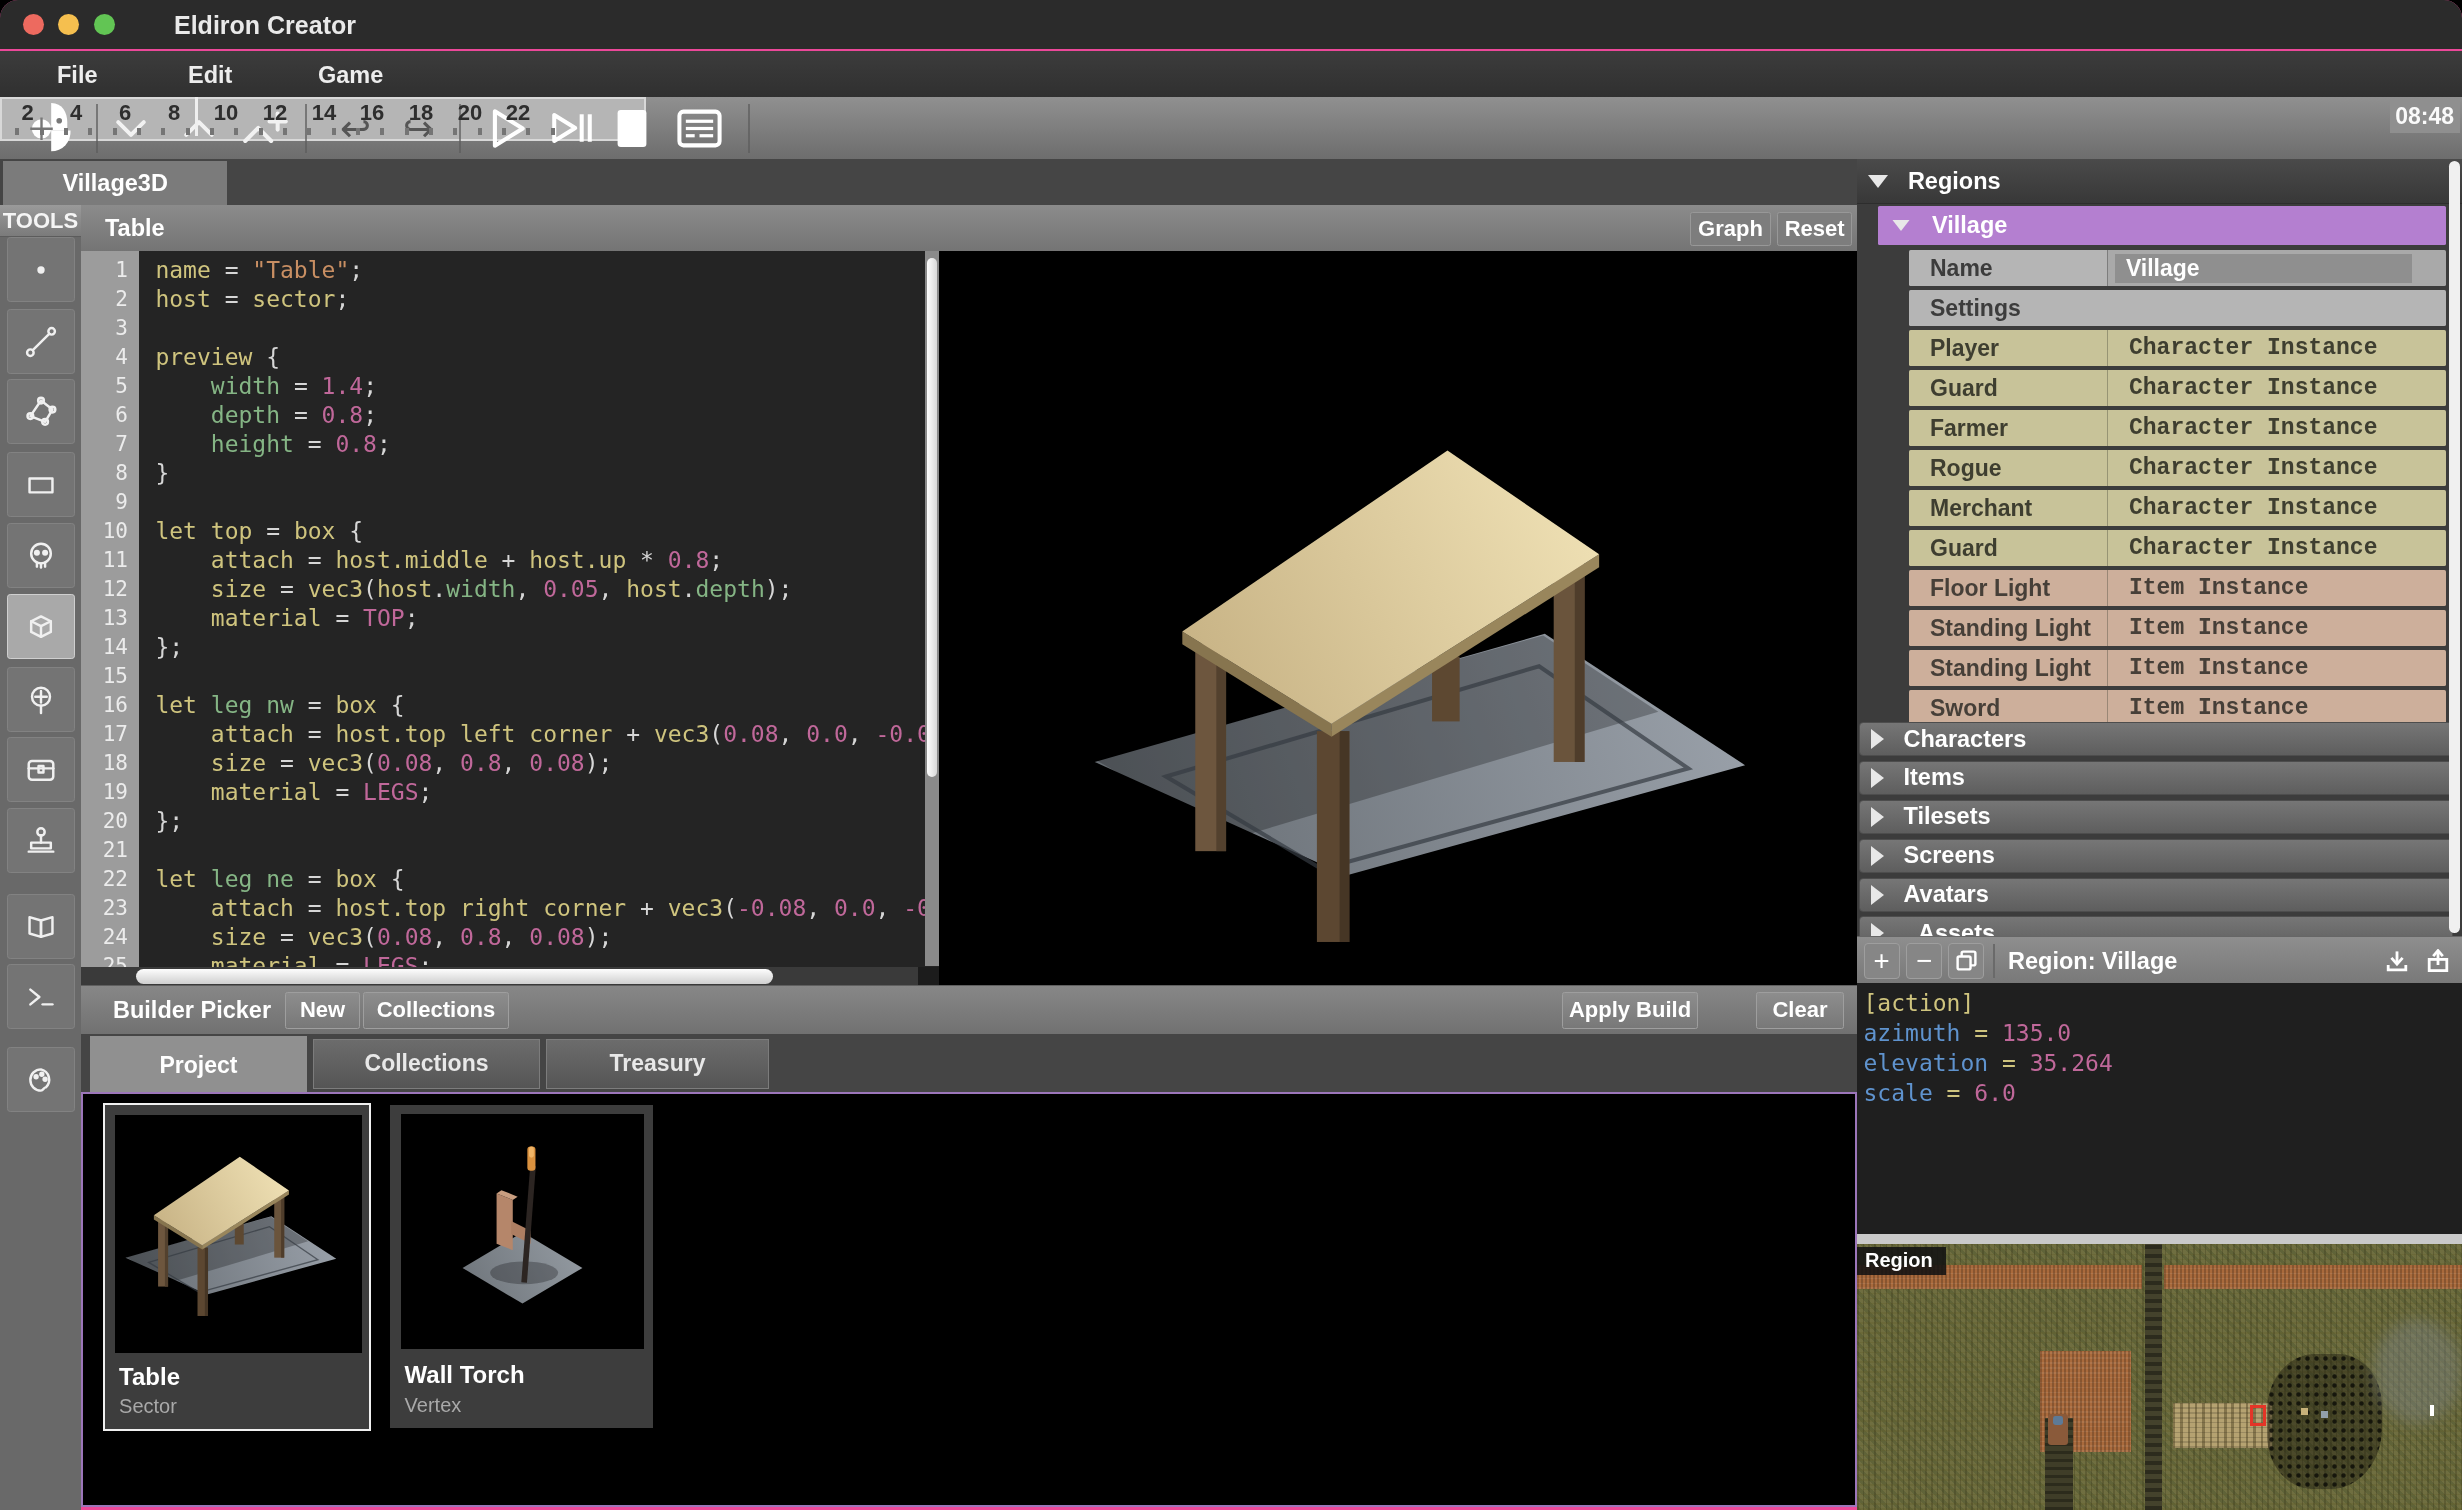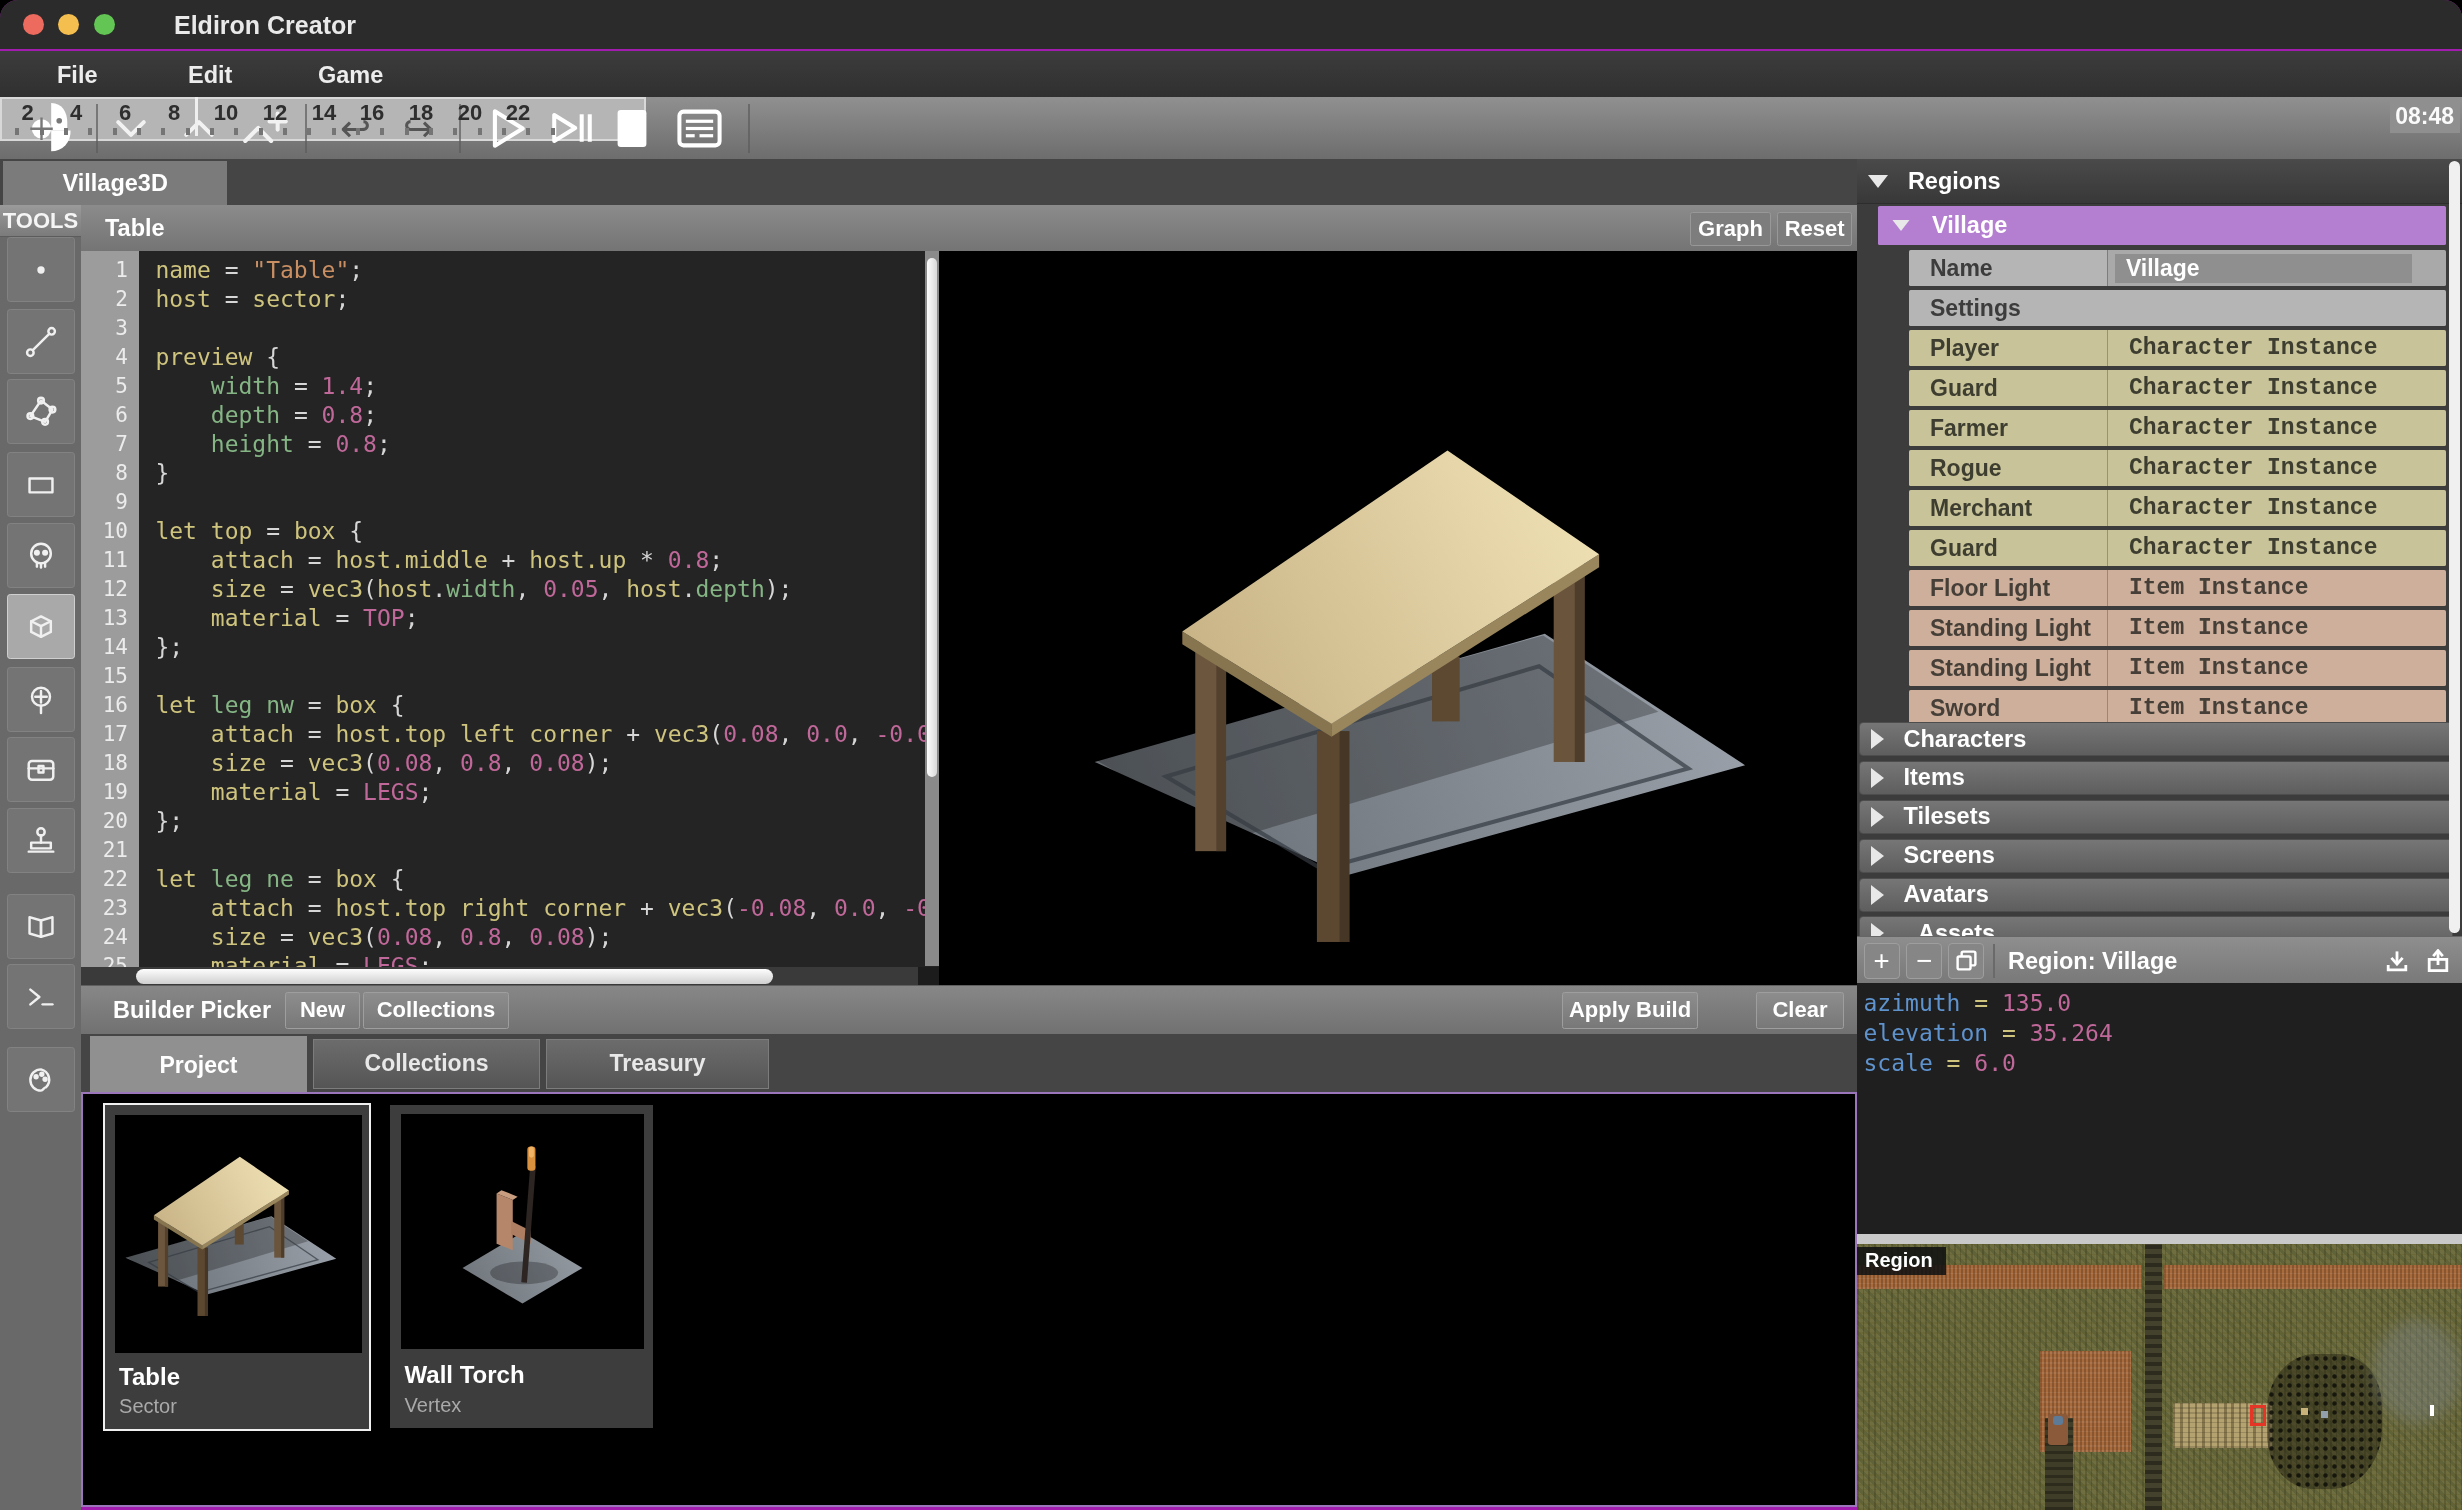--- a/index.html
+++ b/index.html
@@ -1,18 +1,18 @@
 <!DOCTYPE html>
 <html style="font-size:13px"><head>
 <meta charset="utf-8">
 <style>
   html,body{margin:0;padding:0;background:#000;}
   body{width:2462px;height:1510px;overflow:hidden;font-family:"Liberation Sans",sans-serif;}
   .abs{position:absolute;}
-  .app{position:absolute;inset:0;background:#a21caf;border-radius:18px 18px 0 0;overflow:hidden;}
+  .app{position:absolute;inset:0;background:#ec4899;border-radius:18px 18px 0 0;overflow:hidden;}
   
   .titlebar{left:0;top:0;width:100%;height:49px;background:#2b2b2b;}
   .tl{top:13.8px;width:21px;height:21px;border-radius:50%;}
   .tl.red{left:23px;background:#ed6a5f;}
   .tl.yellow{left:58px;background:#f5bf4f;}
   .tl.green{left:94px;background:#62c554;}
   .win-title{left:174px;top:11.4px;color:#e9e9e9;font-size:25px;font-weight:bold;}
   
   .menubar{left:0;top:51px;width:100%;height:49px;background:linear-gradient(#3c3c3c,#2f2f2f);}
   .menu-item{top:9.7px;color:#ededed;font-size:23.5px;font-weight:600;padding:1.6px 8px;cursor:default;}
@@ -656,20 +656,21 @@
         <svg width="24" height="24" viewBox="0 0 30 30">
             <line x1="15" y1="20" x2="15" y2="4" stroke="#fff" stroke-width="3.5"></line>
             <polyline points="9,9 15,2 21,9" fill="none" stroke="#fff" stroke-width="3.5"></polyline>
             <rect x="4" y="13" width="22" height="14" fill="none" stroke="#fff" stroke-width="3.5"></rect>
           </svg>
       </div>
     </div>
 
     <div class="rcodewrap">
         <div id="rcode-lines" style="padding-top:4.9px">
+          <div class="rcl"><span class="tk-y">[action]</span></div>
           <div class="rcl"><span class="tk-b">azimuth</span><span class="tk-y"> = </span><span class="tk-p">135.0</span></div>
           <div class="rcl"><span class="tk-b">elevation</span><span class="tk-y"> = </span><span class="tk-p">35.264</span></div>
           <div class="rcl"><span class="tk-b">scale</span><span class="tk-y"> = </span><span class="tk-p">6.0</span></div>
         </div>
       </div>
     <div class="rp-sep"></div>
 
     <div class="map">
       <div class="map-road noise" style="left:0;top:21px;width:285px;height:24px"></div>
       <div class="map-road noise" style="left:307px;top:21px;width:298px;height:24px"></div>

